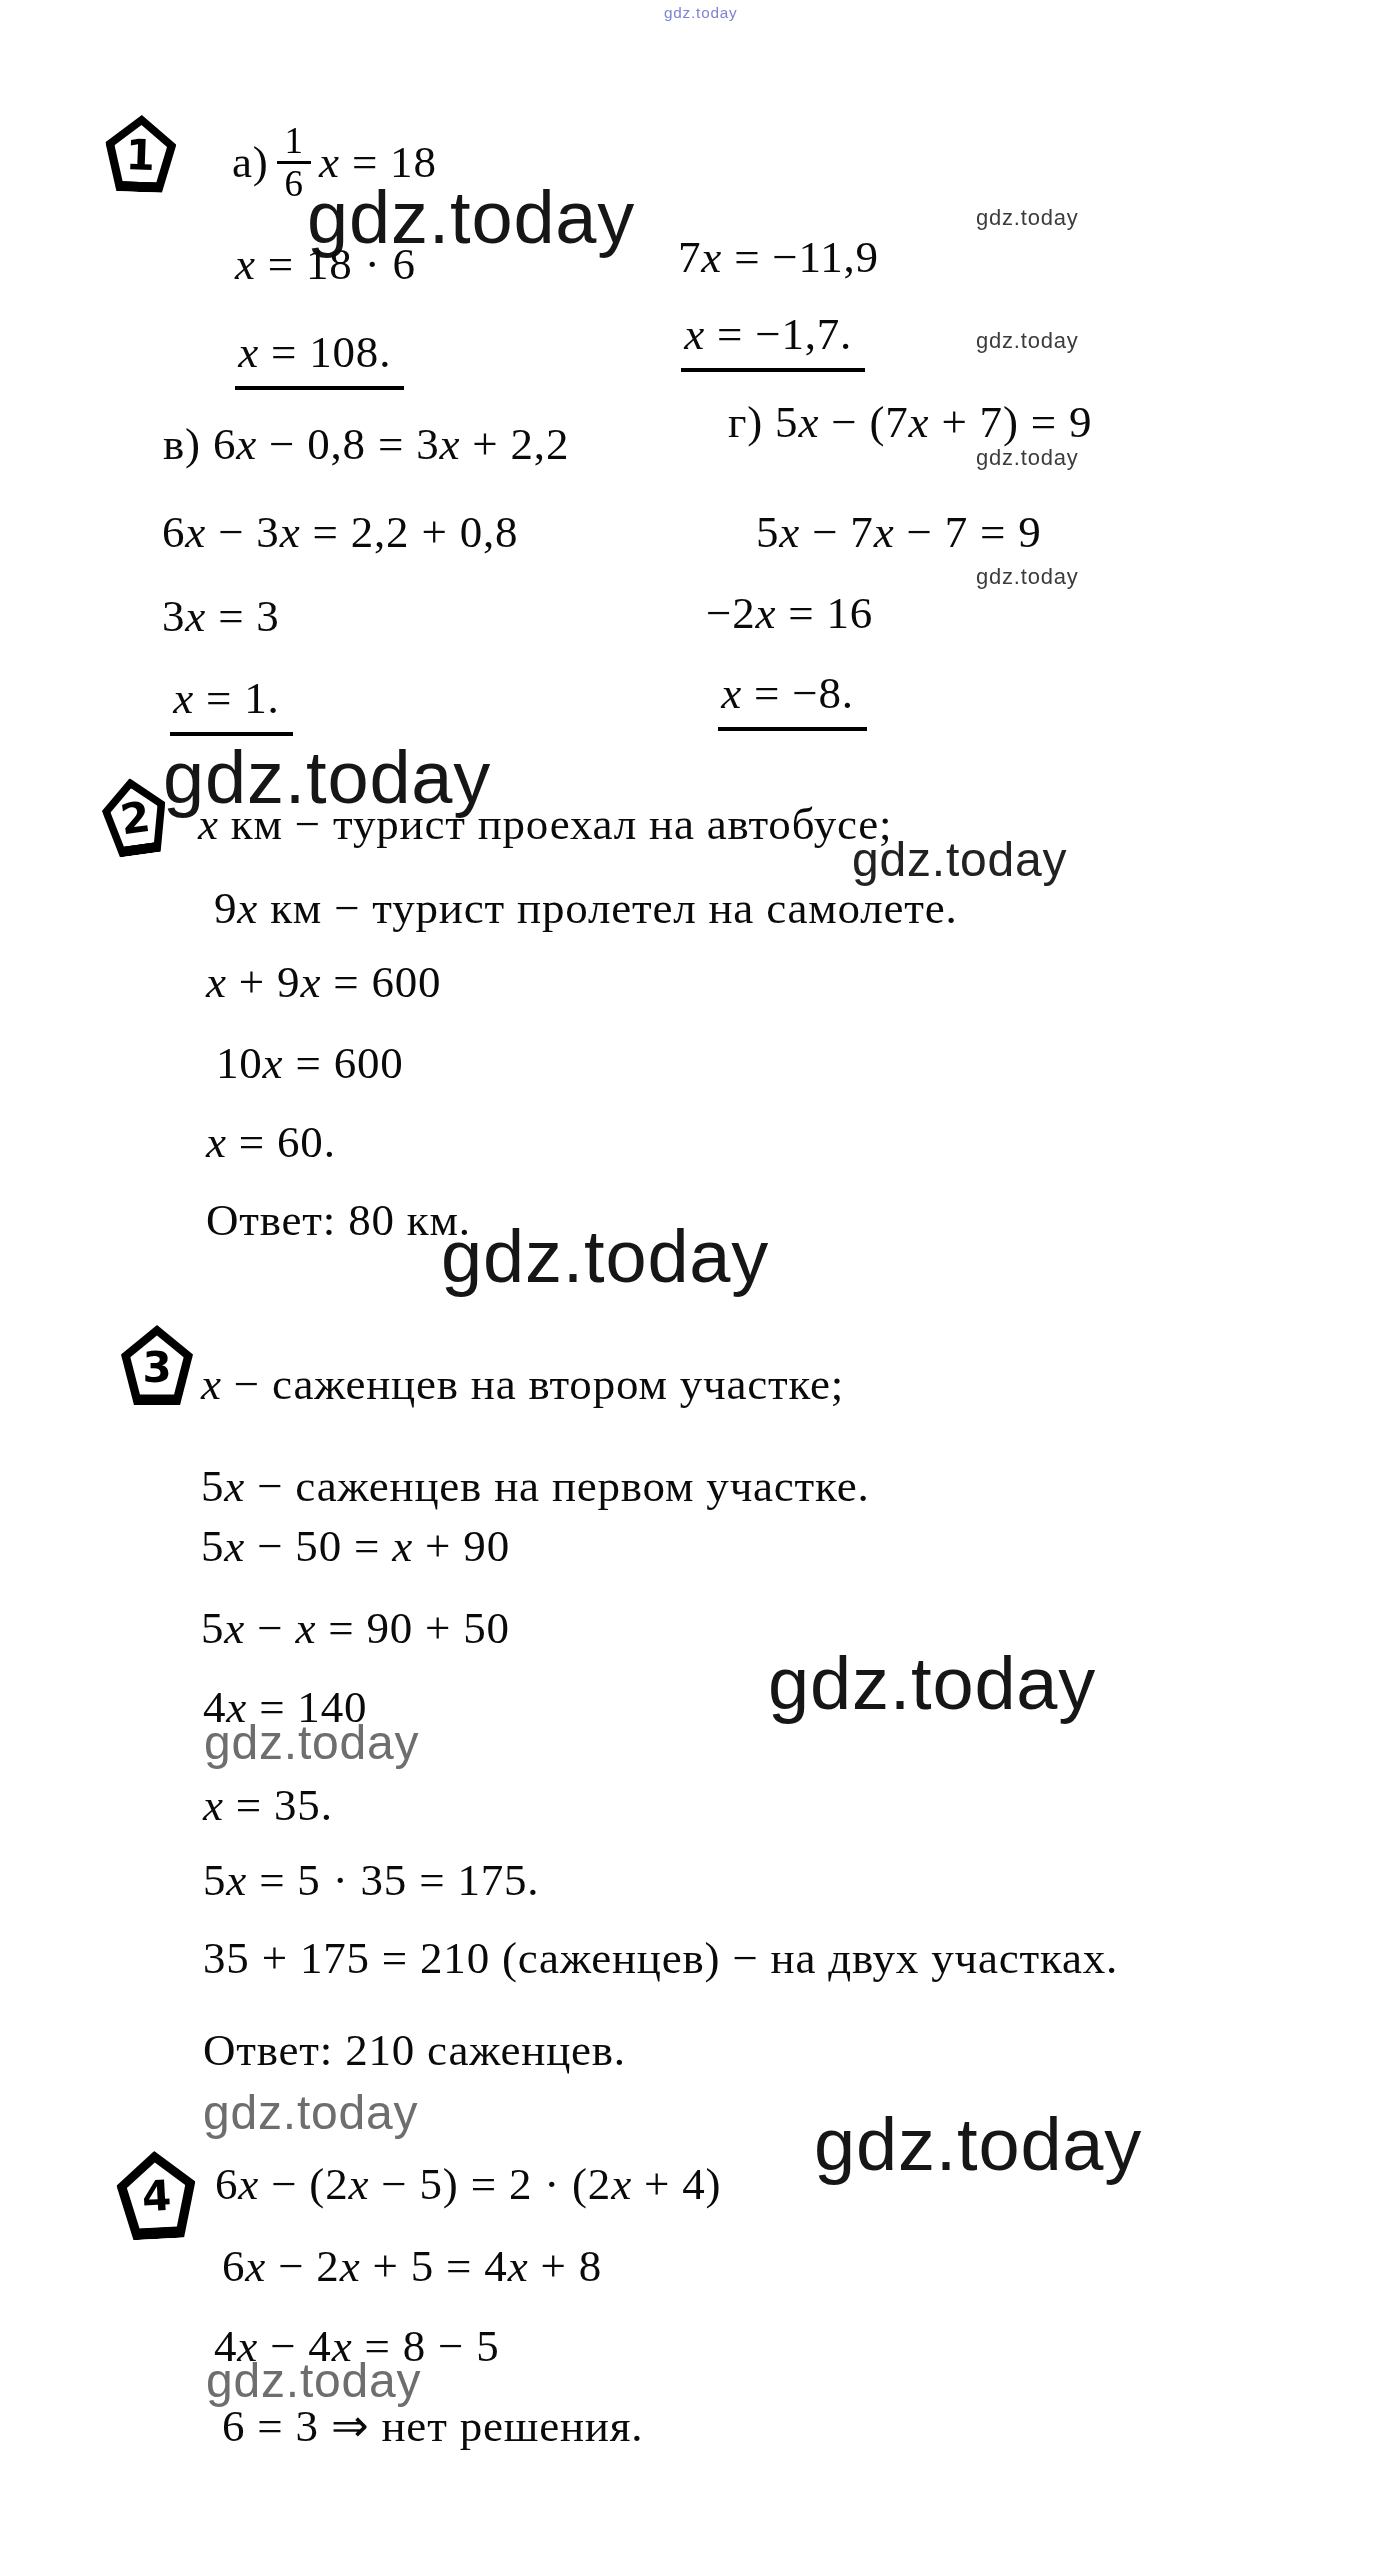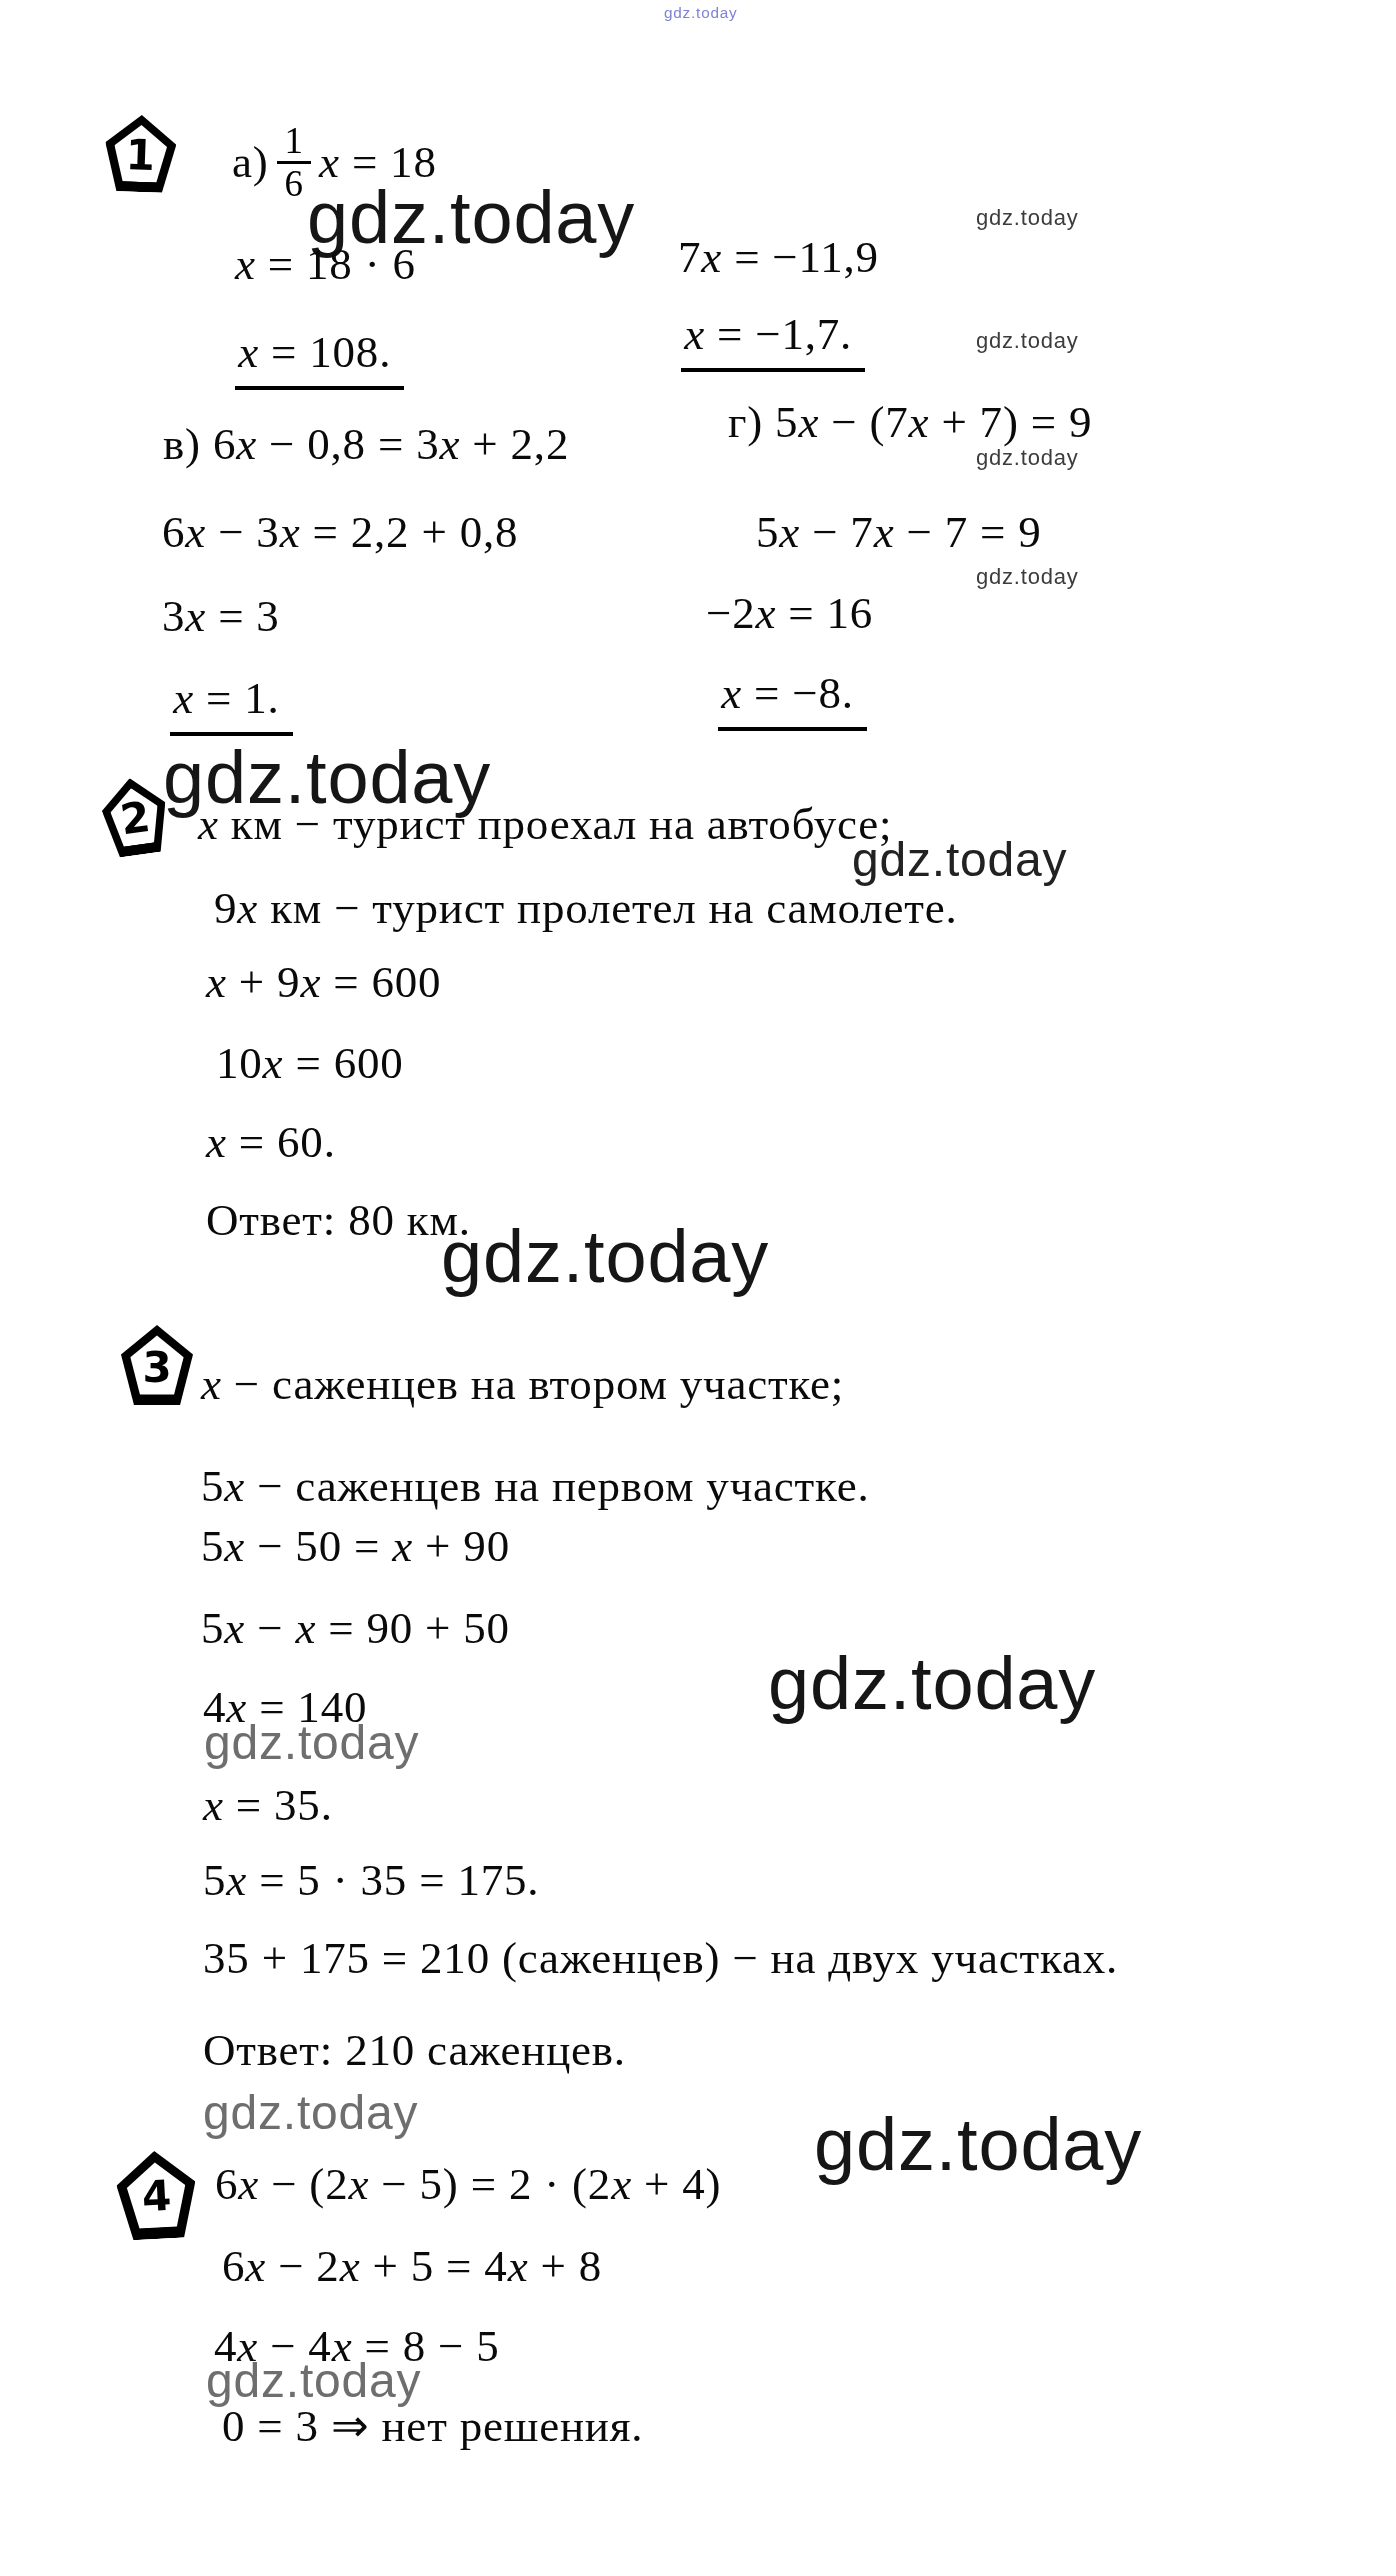--- a/index.html
+++ b/index.html
@@ -119,16 +119,16 @@
   <div class="badge" style="left:117px;top:2151px;width:79px;height:88px;transform:rotate(-3deg);">
     <div class="outer">
       <div class="inner">
         <span class="num">4</span>
       </div>
     </div>
   </div>
   <div class="line math" style="left:215px;top:2160px;">6<i>x</i> − (2<i>x</i> − 5) = 2 · (2<i>x</i> + 4)</div>
   <div class="line math" style="left:222px;top:2242px;">6<i>x</i> − 2<i>x</i> + 5 = 4<i>x</i> + 8</div>
   <div class="line math" style="left:214px;top:2322px;">4<i>x</i> − 4<i>x</i> = 8 − 5</div>
-  <div class="line math" style="left:222px;top:2402px;">0 = 3 ⇒ нет решения.</div>
+  <div class="line math" style="left:222px;top:2402px;">6 = 3 ⇒ нет решения.</div>
 
 </div>
 
 
 </body></html>

